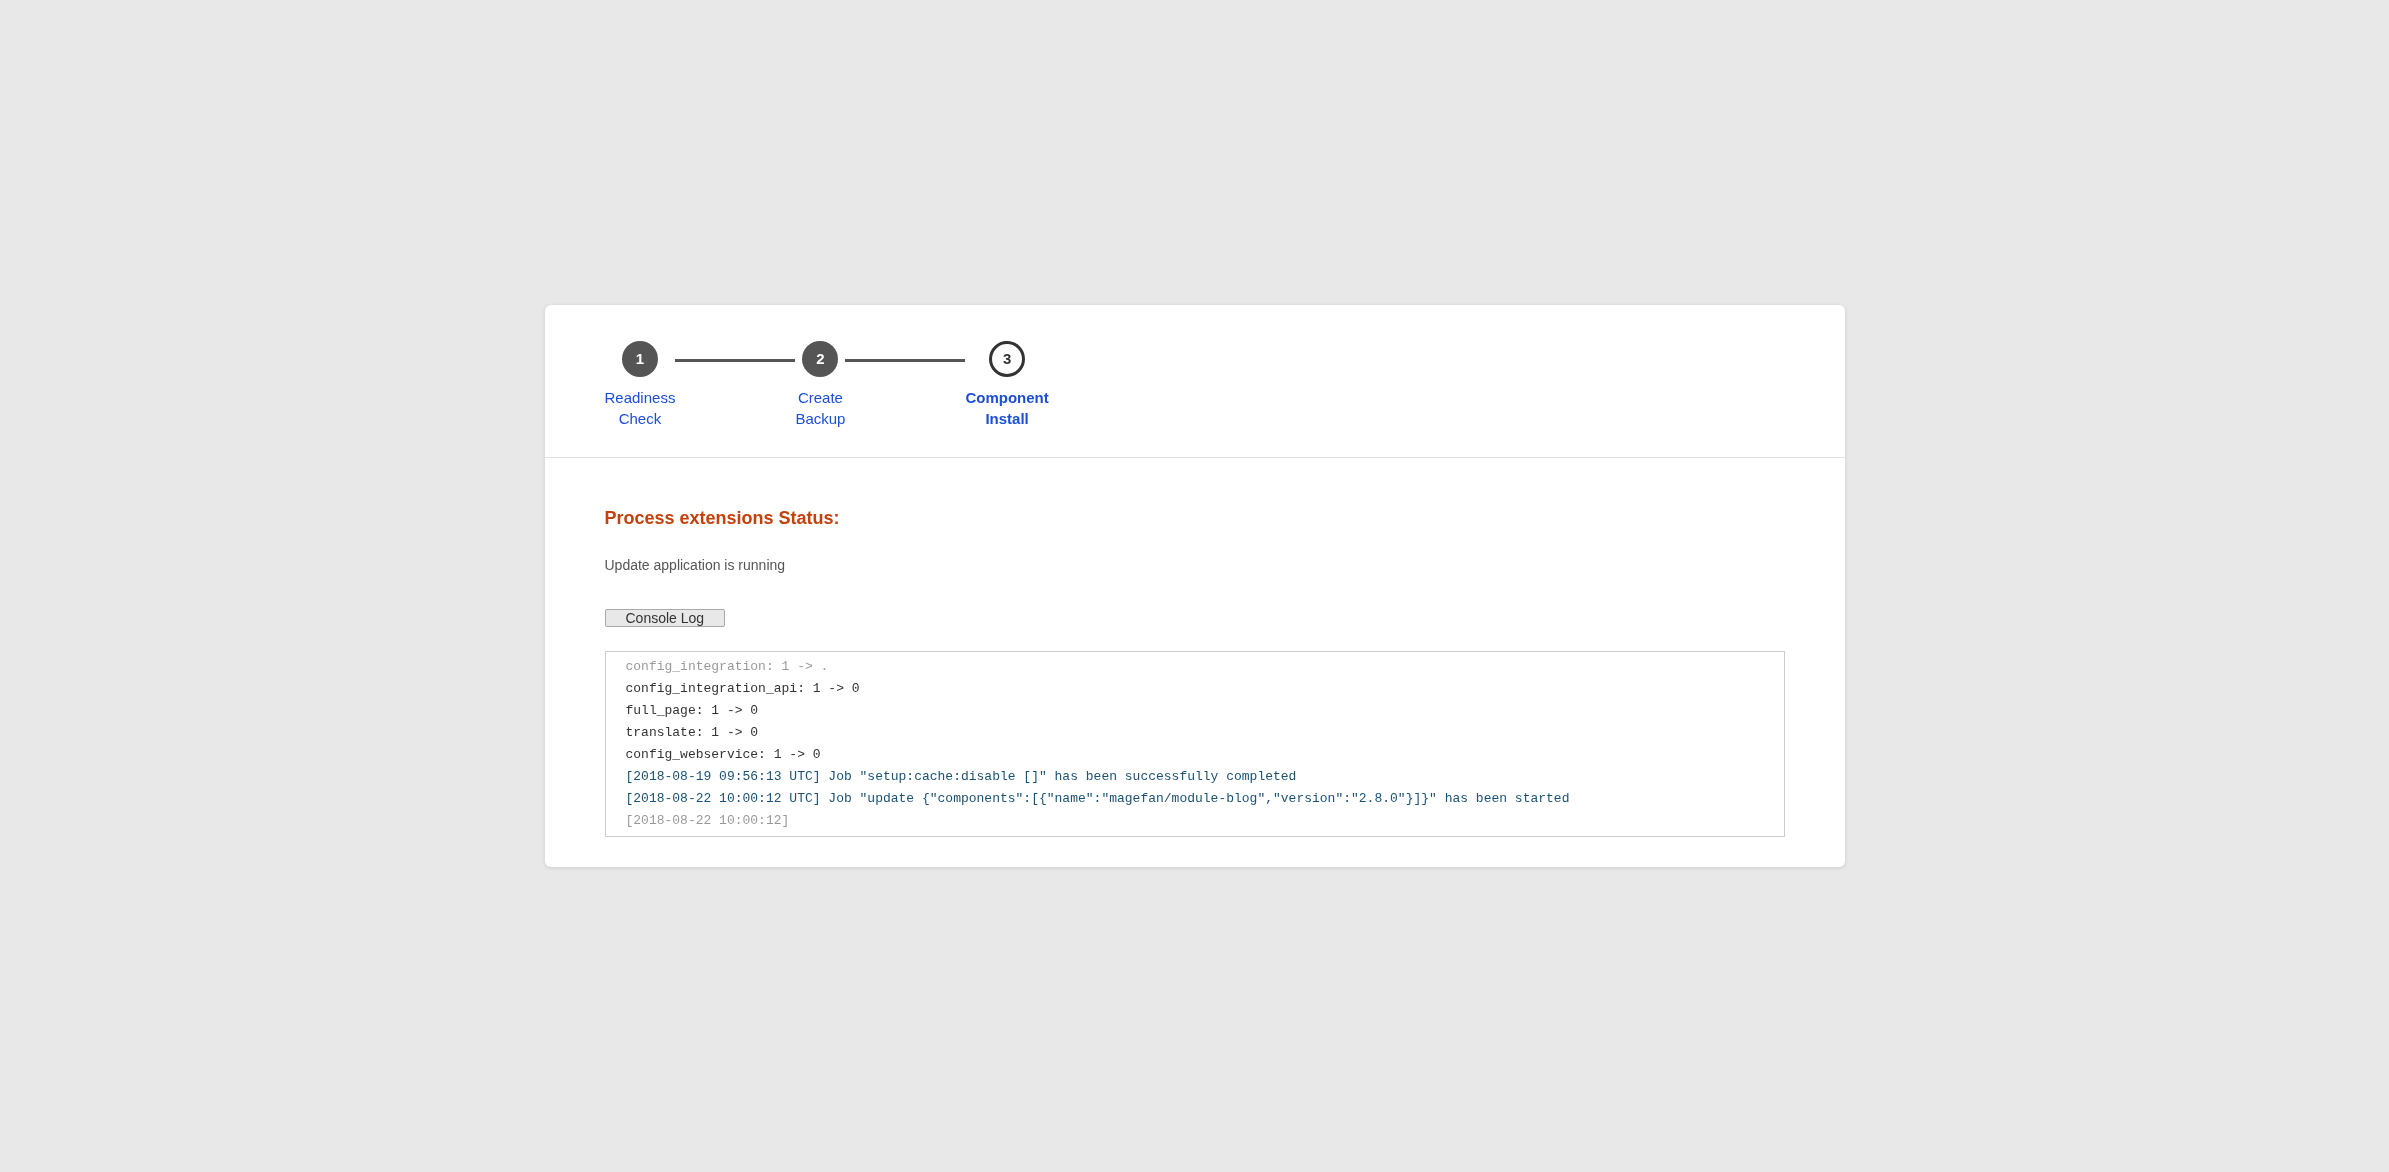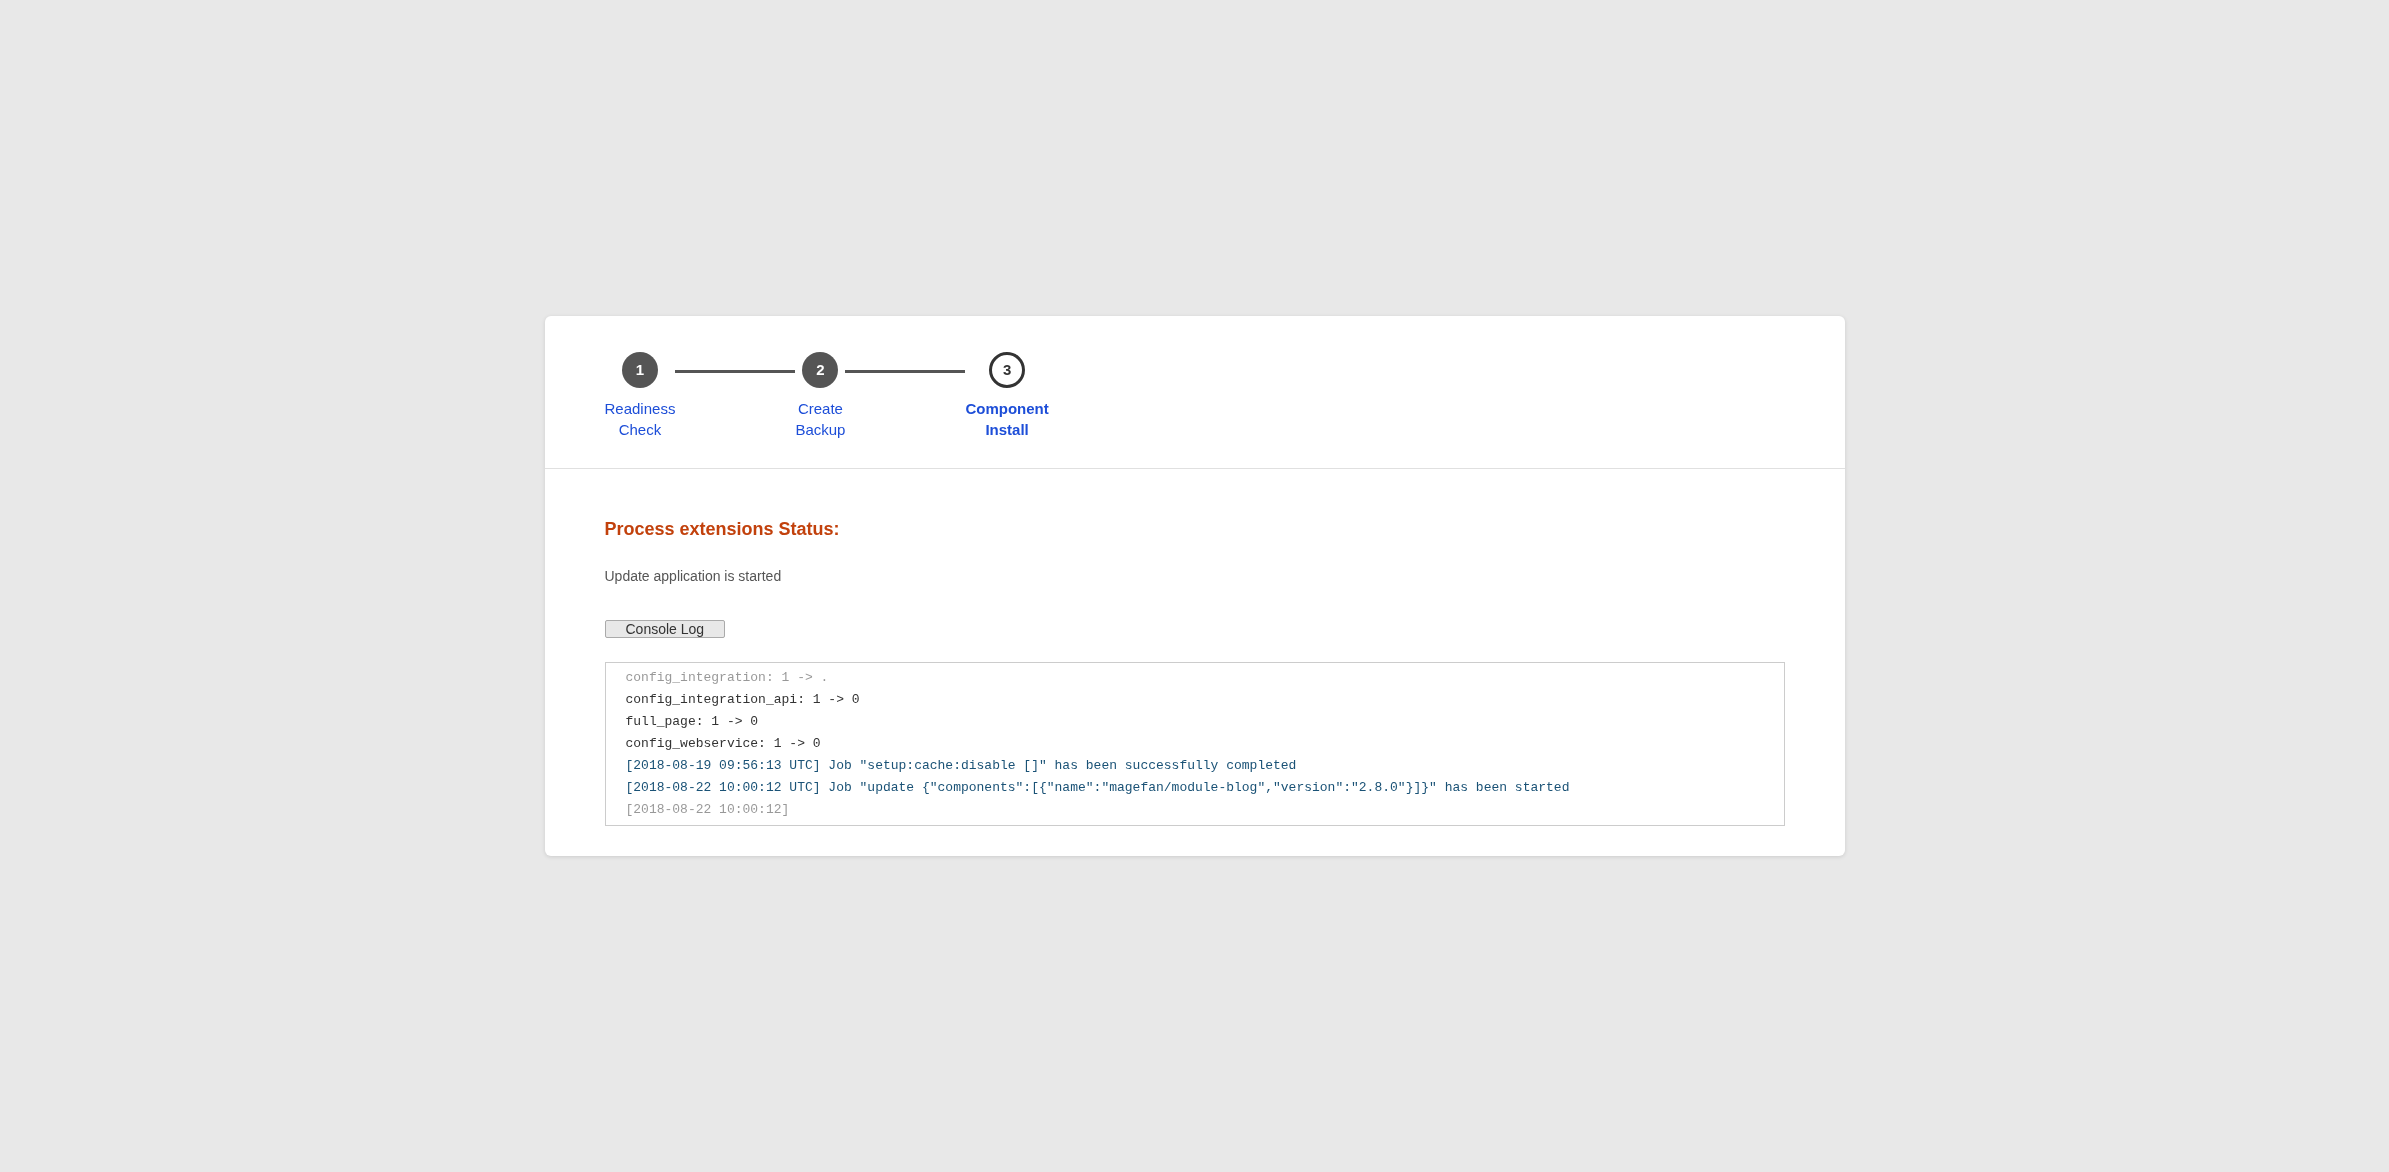--- a/index.html
+++ b/index.html
@@ -186,30 +186,31 @@
         <div class="step-label bold">Component
 Install</div>
       </div>
 
     </div>
   </div>
 
   <div class="content-section">
 
     <div class="process-title">Process extensions Status:</div>
-    <div class="status-text">Update application is started</div>
+    <div class="status-text">Update application is running</div>
 
     <button class="console-log-btn">Console Log</button>
 
     <div class="console-output">
       <div class="console-fade-top"></div>
 
     <div class="console-line dimmed">config_integration: 1 -&gt; .</div>
         <div class="console-line">config_integration_api: 1 -&gt; 0</div>
         <div class="console-line">full_page: 1 -&gt; 0</div>
+        <div class="console-line">translate: 1 -&gt; 0</div>
         <div class="console-line">config_webservice: 1 -&gt; 0</div>
         <div class="console-line"></div>
         <div class="console-line blue">[2018-08-19 09:56:13 UTC] Job "setup:cache:disable []" has been successfully completed</div>
         <div class="console-line blue">[2018-08-22 10:00:12 UTC] Job "update {"components":[{"name":"magefan/module-blog","version":"2.8.0"}]}" has been started</div>
         <div class="console-line dimmed">[2018-08-22 10:00:12]</div>
       </div>
 
   </div>
 </div>
 

